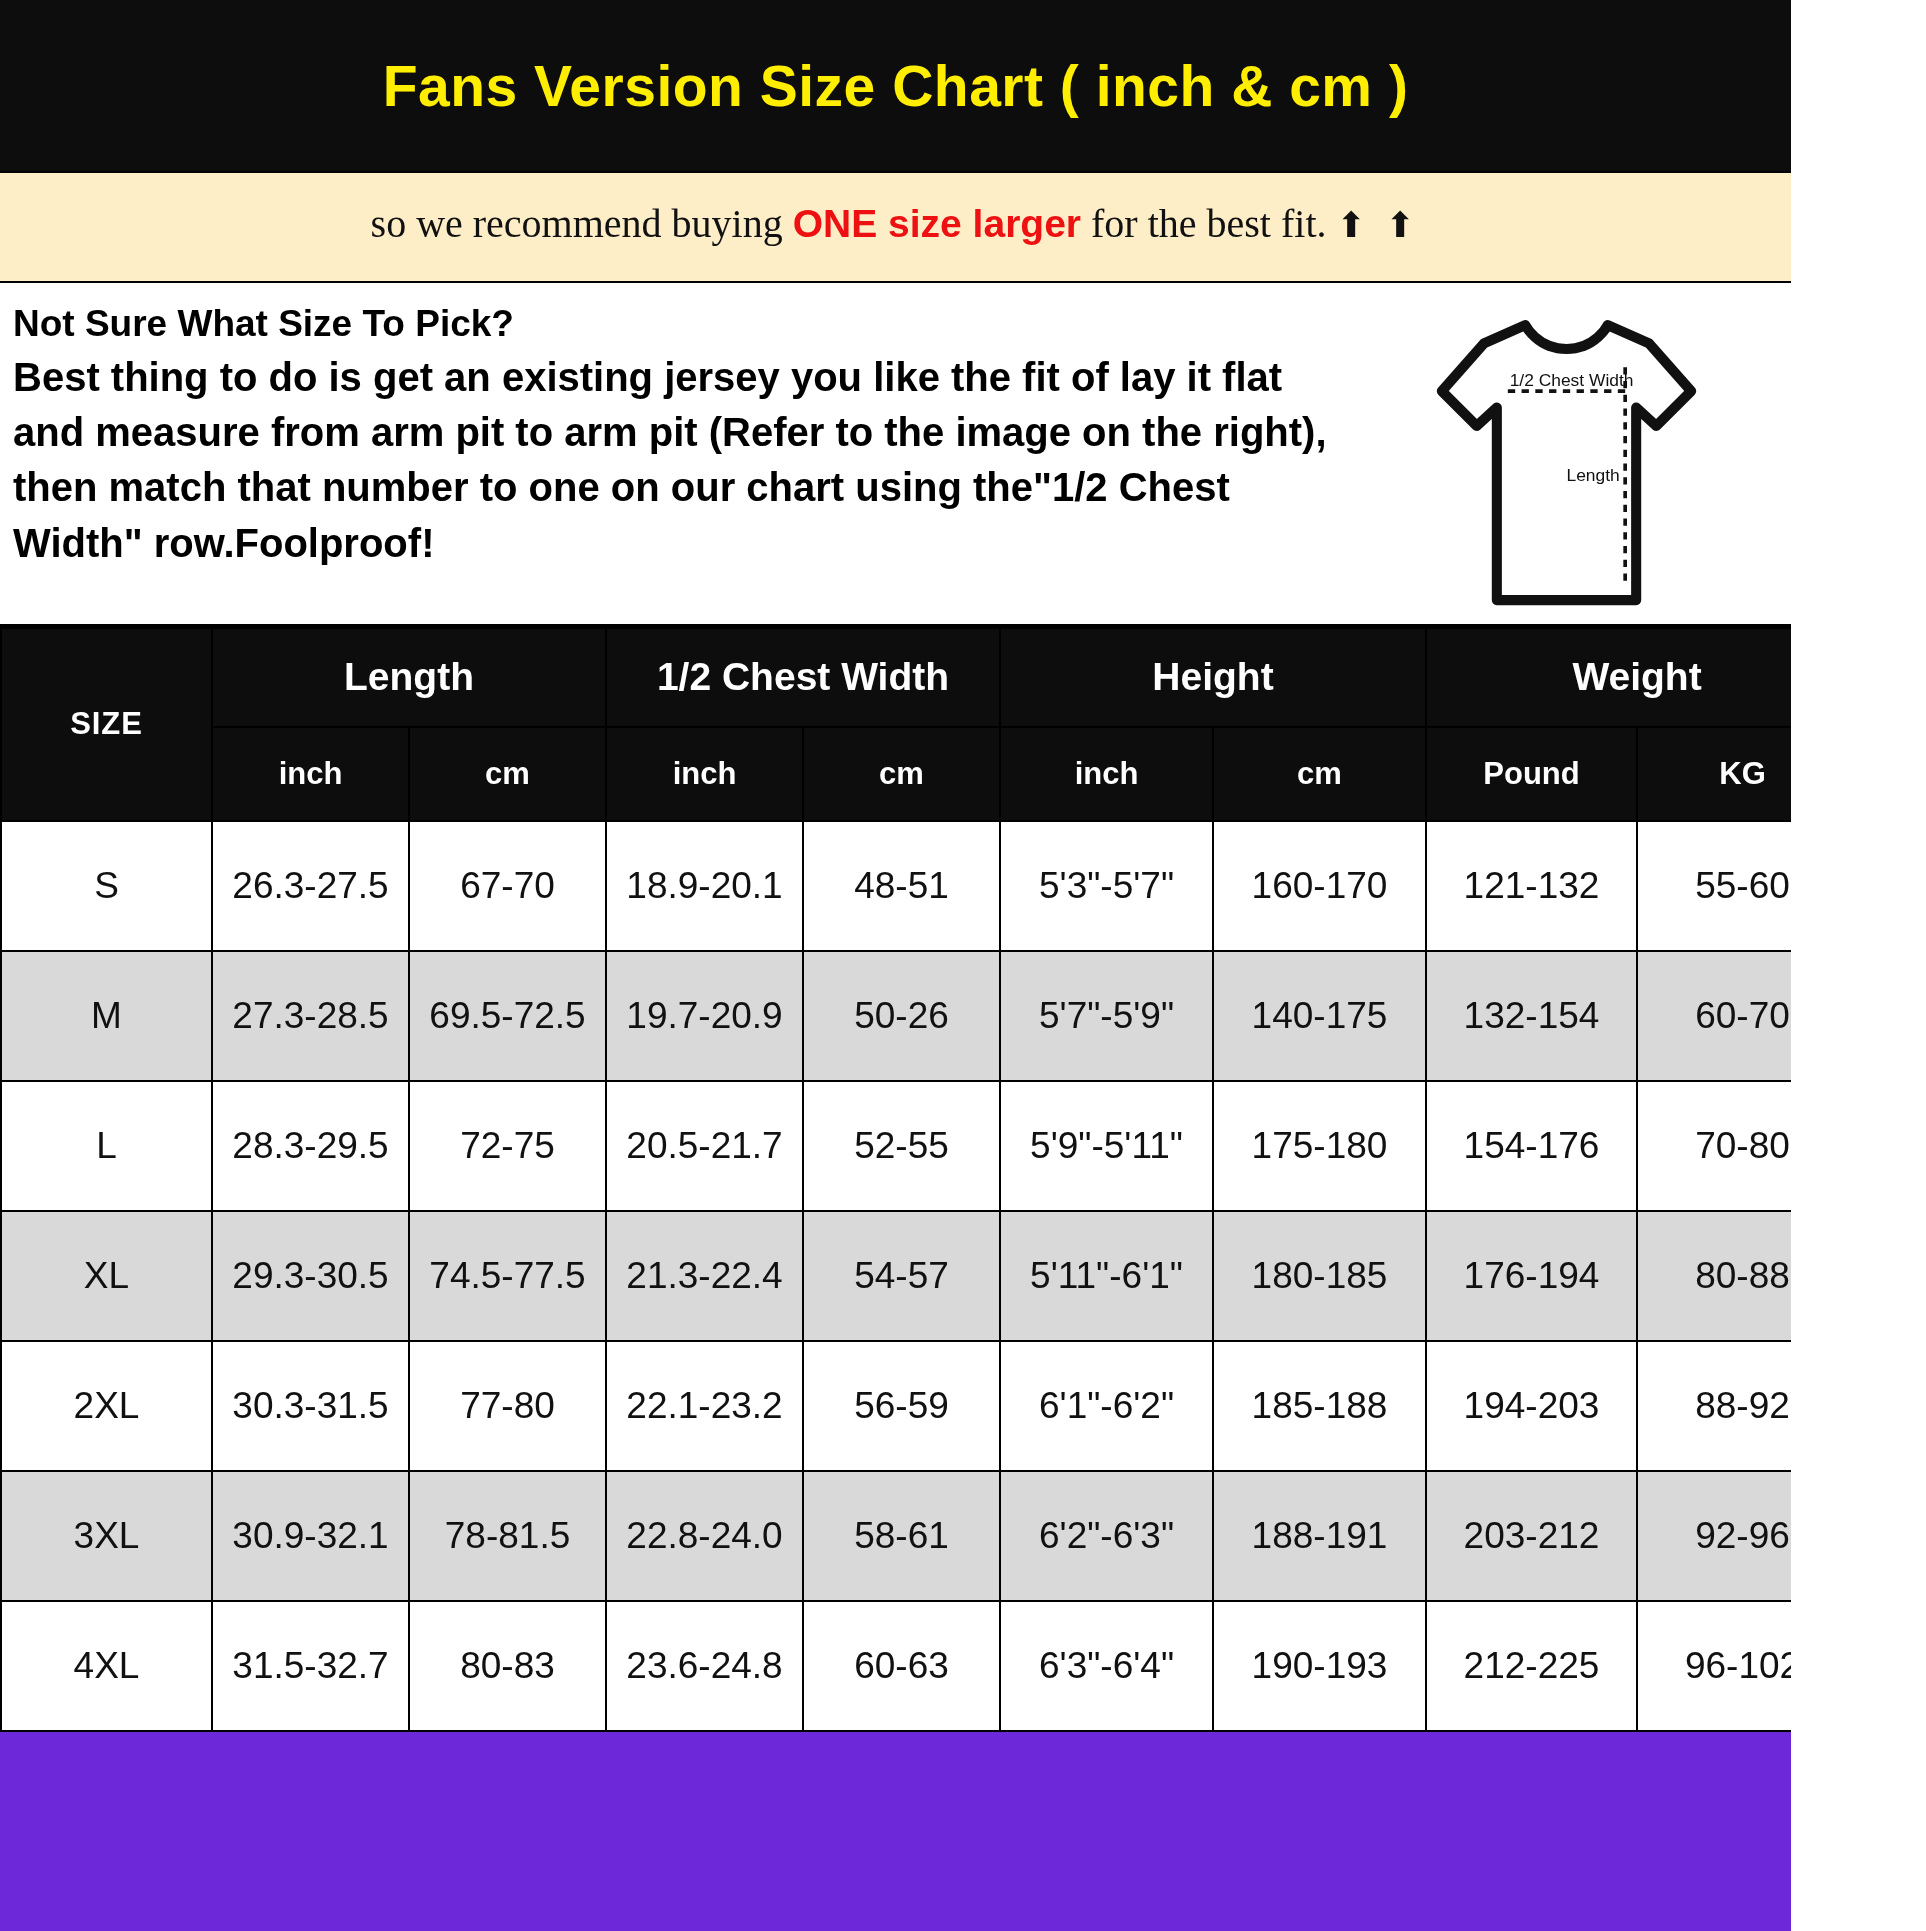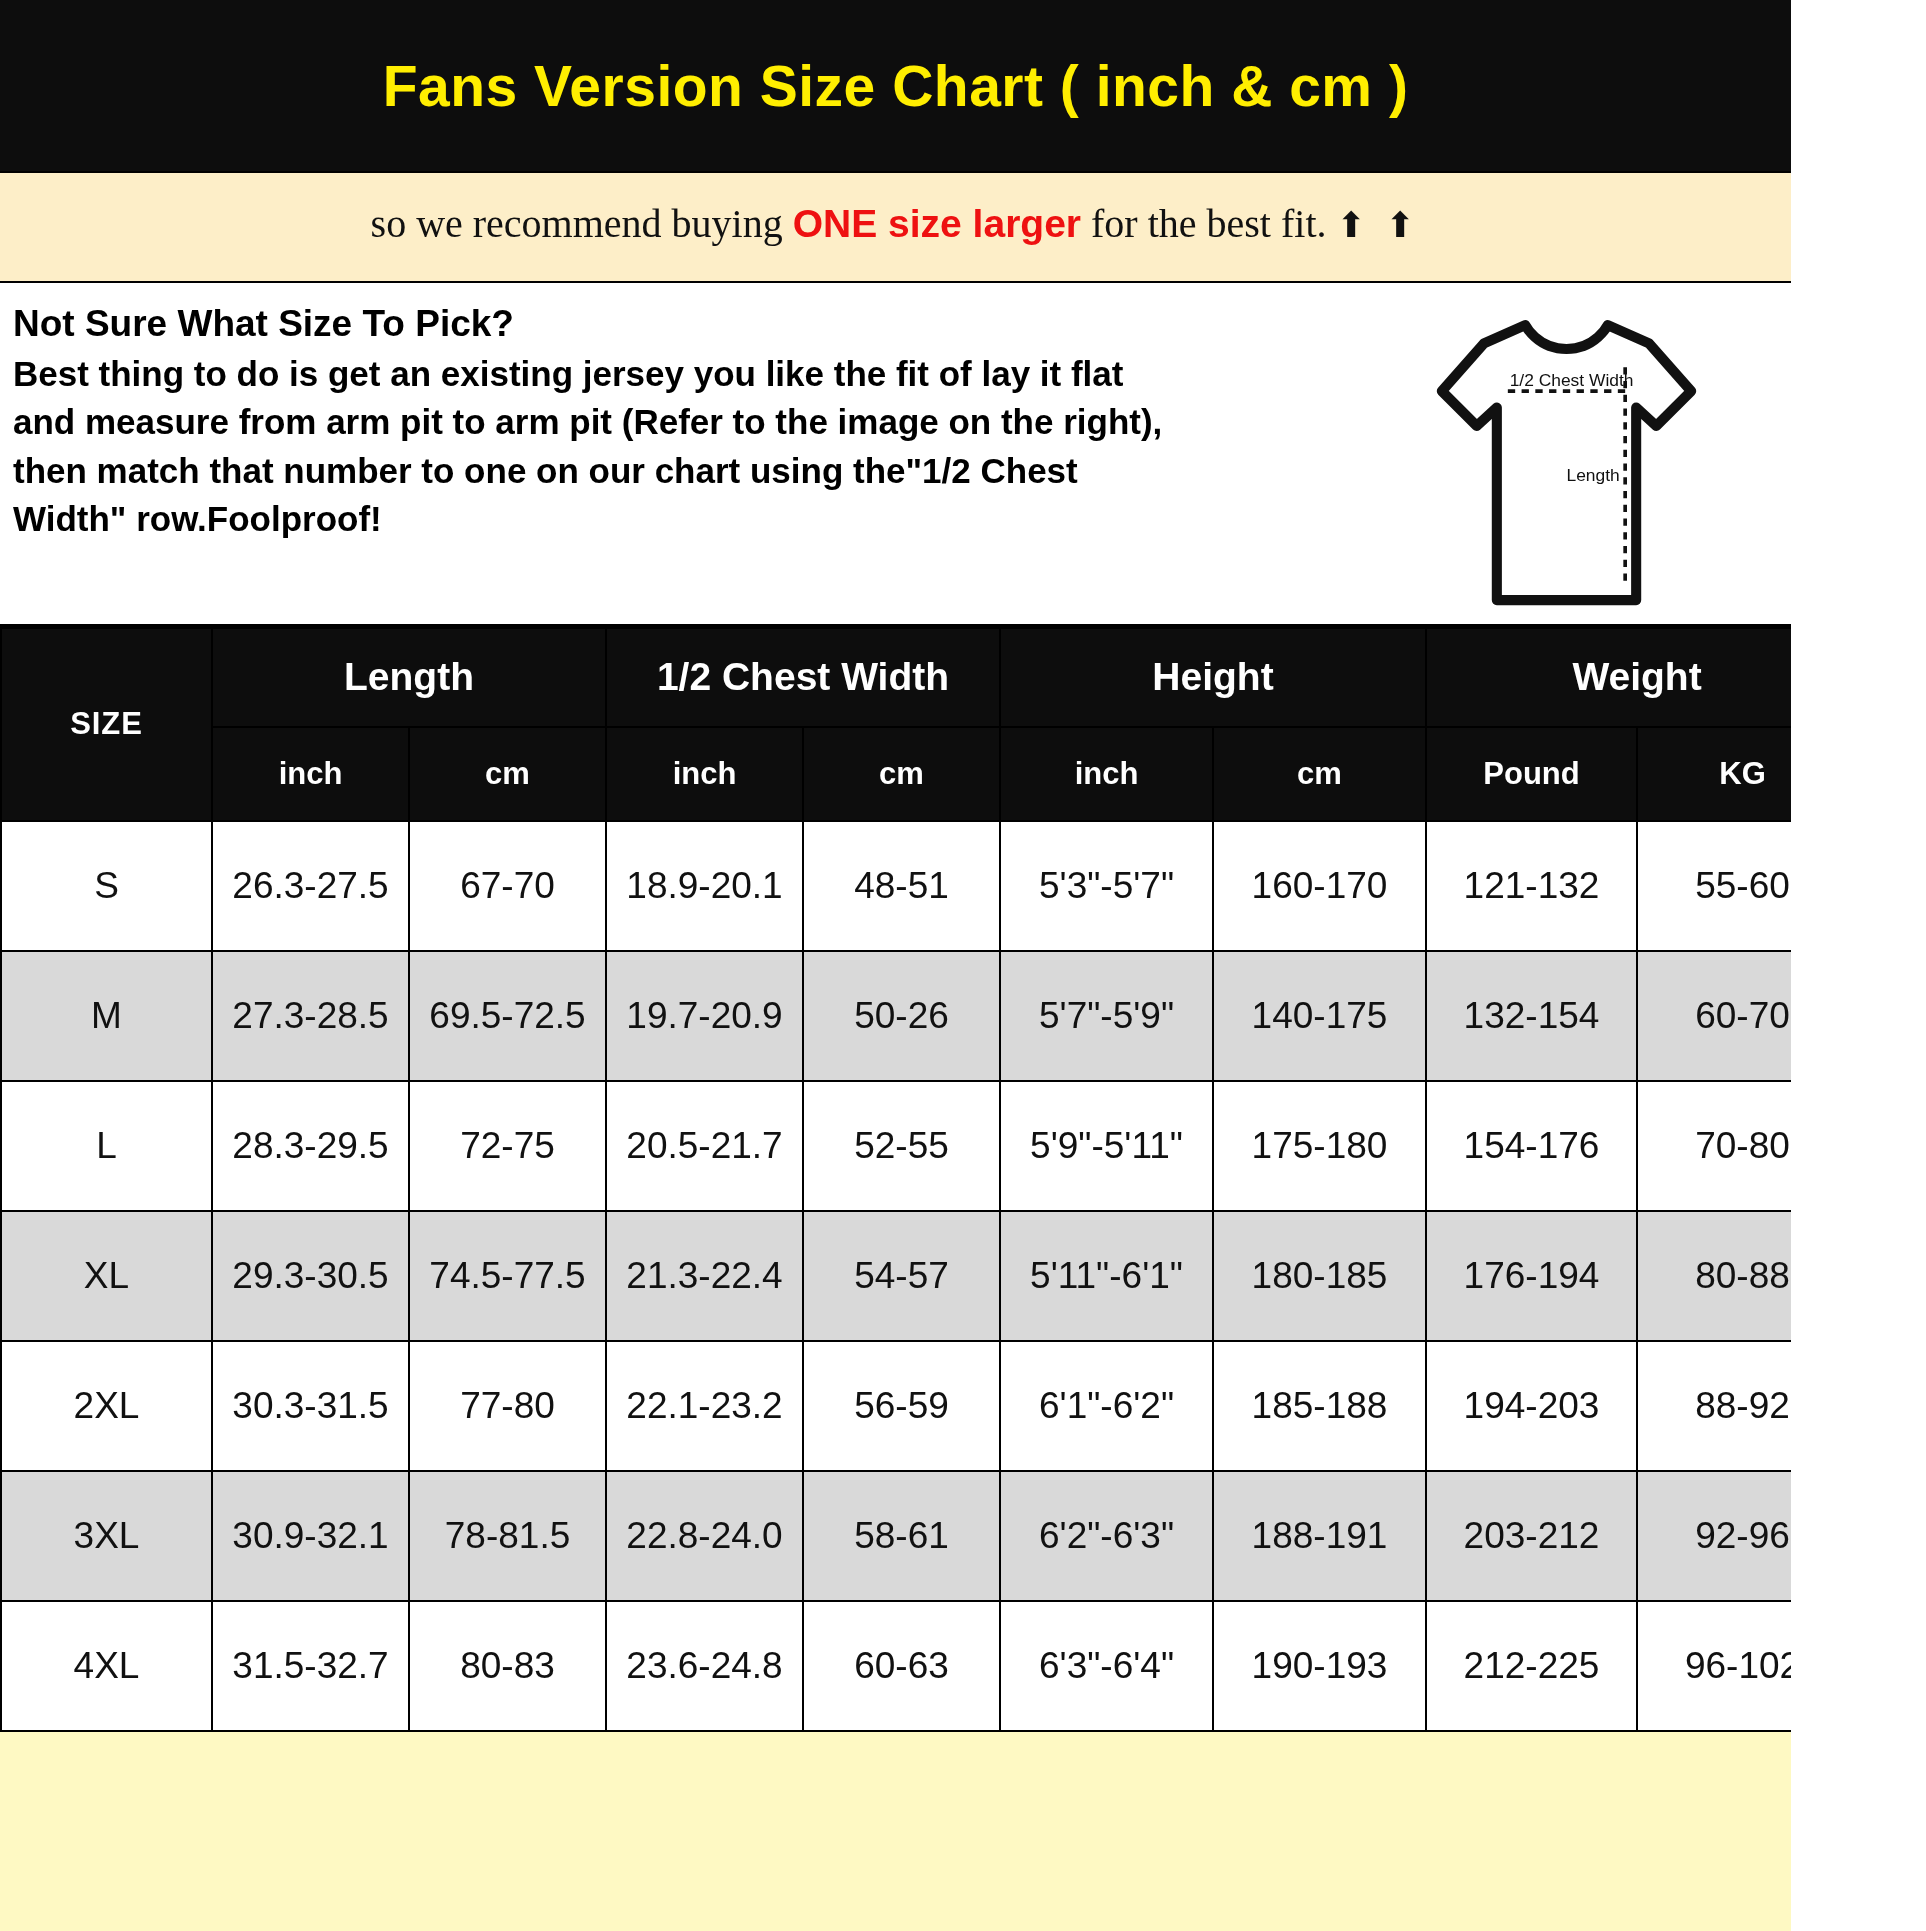--- a/index.html
+++ b/index.html
@@ -9,21 +9,21 @@
     background: #ffffff;
   }
   body {
     width: 1927px;
     font-family: "Liberation Sans", sans-serif;
     color: #000000;
   }
   .sheet {
     width: 1791px;
     height: 1931px;
-    background: #fef9c3;
+    background: #6d28d9;
     display: flex;
     flex-direction: column;
     overflow: hidden;
   }
 
   
   .title-bar {
     background: #0d0d0d;
     height: 171px;
     display: flex;
@@ -81,21 +81,21 @@
   .advice-text {
     flex: 1 1 auto;
     padding: 0 9.2px 0 13px;
   }
   .advice-head {
     font-size: 37px;
     font-weight: bold;
     margin-bottom: 5.5px;
   }
   .advice-body {
-    font-size: 35px;
+    font-size: 40px;
     font-weight: bold;
     line-height: 1.38;
   }
   .advice-img {
     flex: 0 0 367px;
     display: flex;
     align-items: flex-start;
     justify-content: center;
     padding-top: 9.2px;
     padding-right: 83px;

